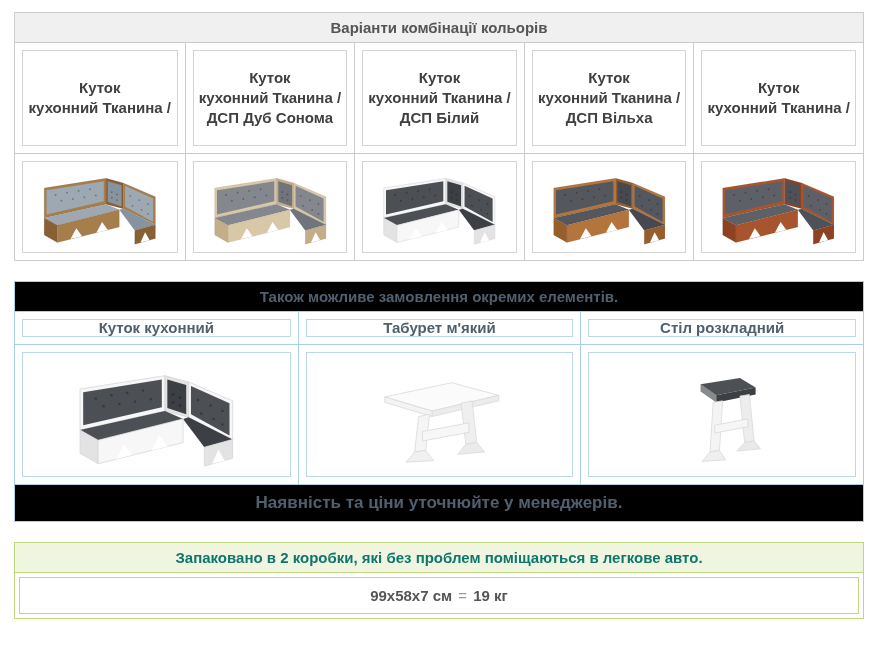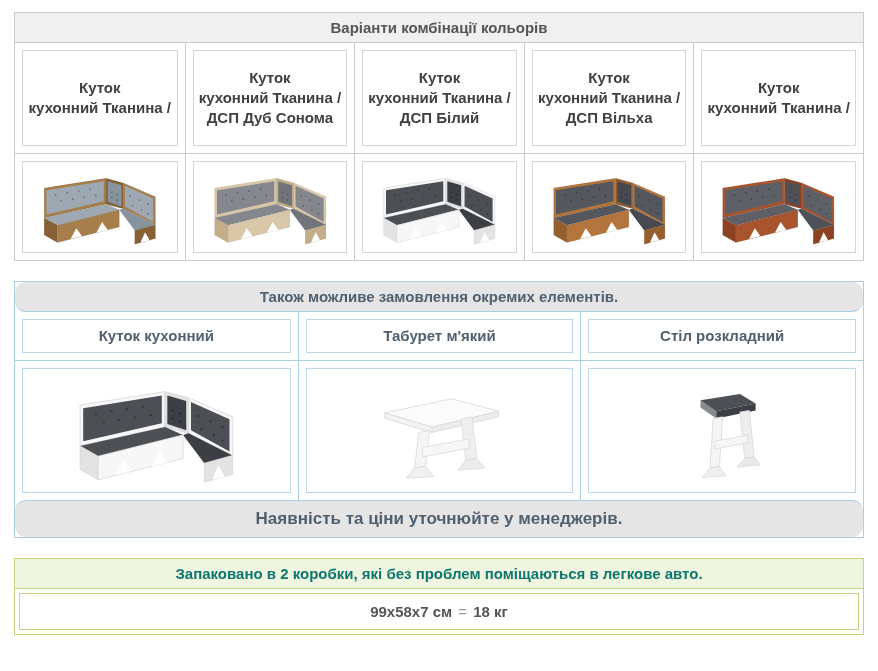--- a/index.html
+++ b/index.html
@@ -28,24 +28,24 @@
   .gray { border-color: #cbcbcb; }
   .gray .hdr { background: #f0f0f0; border-color: #cbcbcb; color: #555; }
   .gray .row, .gray .cell, .gray .row + .row { border-color: #cbcbcb; }
   .gray .box { border-color: #d4d4d4; }
   .gray .title-box { height: 96px; color: #404040; }
   .gray .img-box { height: 92px; }
   .gray .img-box svg { height: 86px; width: 100%; }
 
   
   .blue { border-color: #a9cfe7; }
-  .blue .hdr, .blue .ftr { background: #e5e5e5; border-color: #a9cfe7; color: #51606e; border-radius: 11px; }
+  .blue .hdr, .blue .ftr { background: #000000; border-color: #a9cfe7; color: #51606e; }
   .blue .row, .blue .cell, .blue .row + .row { border-color: #a9cfe7; }
   .blue .box { border-color: #b9d8ec; }
-  .blue .title-box { height: 34px; color: #51606e; }
+  .blue .title-box { height: 18px; color: #51606e; }
   .blue .img-box { height: 125px; }
   .blue .img-box svg { height: 118px; width: 100%; }
 
   
   .green { border-color: #bfd880; margin-bottom: 0; }
   .green .hdr, .green .ftr { background: #f0f5df; border-color: #bfd880; color: #0f766e; }
   .green .mid { padding: 4px; }
   .green .box { border-color: #bfd880; flex-direction: column; padding: 6px 4px; }
   .dim-line { font-weight: bold; font-size: 15px; line-height: 1.55; color: #555; }
   .dim-line .eq { color: #9a9a9a; font-weight: normal; padding: 0 2px; }
@@ -390,19 +390,19 @@
     <div class="ftr">Наявність та ціни уточнюйте у менеджерів.</div>
   </section>
 
   <section class="tbl green">
     <div class="hdr">Запаковано в 2 коробки, які без проблем поміщаються в легкове авто.</div>
     <div class="mid">
       <div class="box">
         <div class="dim-line">
           <span>99х58х7 см</span>
           <span class="eq">=</span>
-          <span>18 кг</span>
+          <span>19 кг</span>
         </div>
       </div>
     </div>
   </section>
 
 </div>
 
 </body></html>

